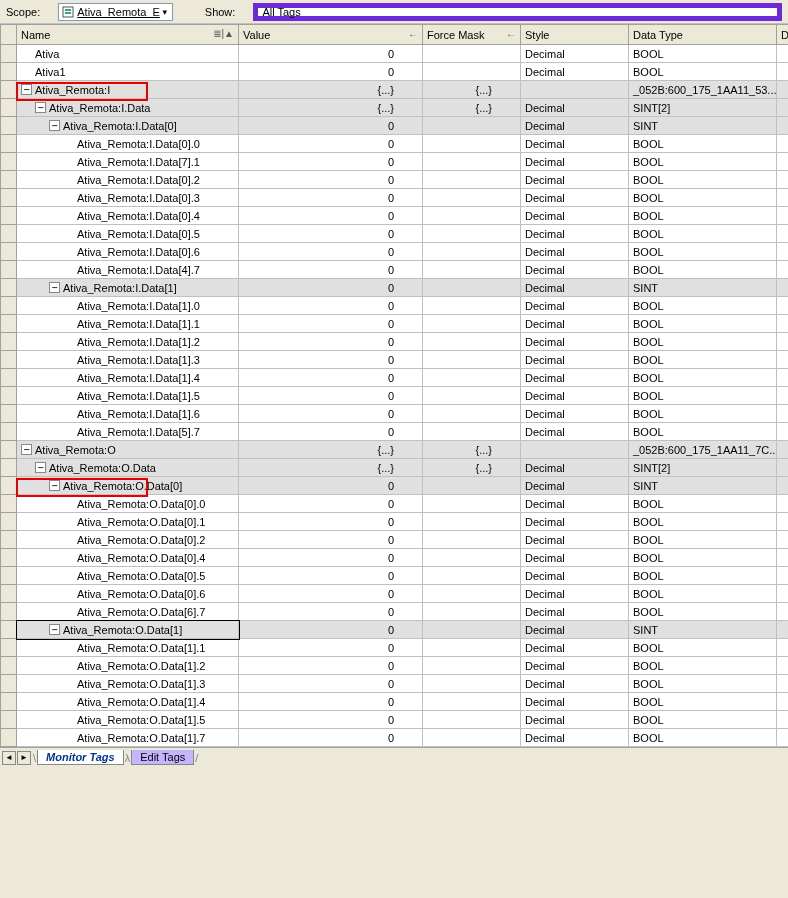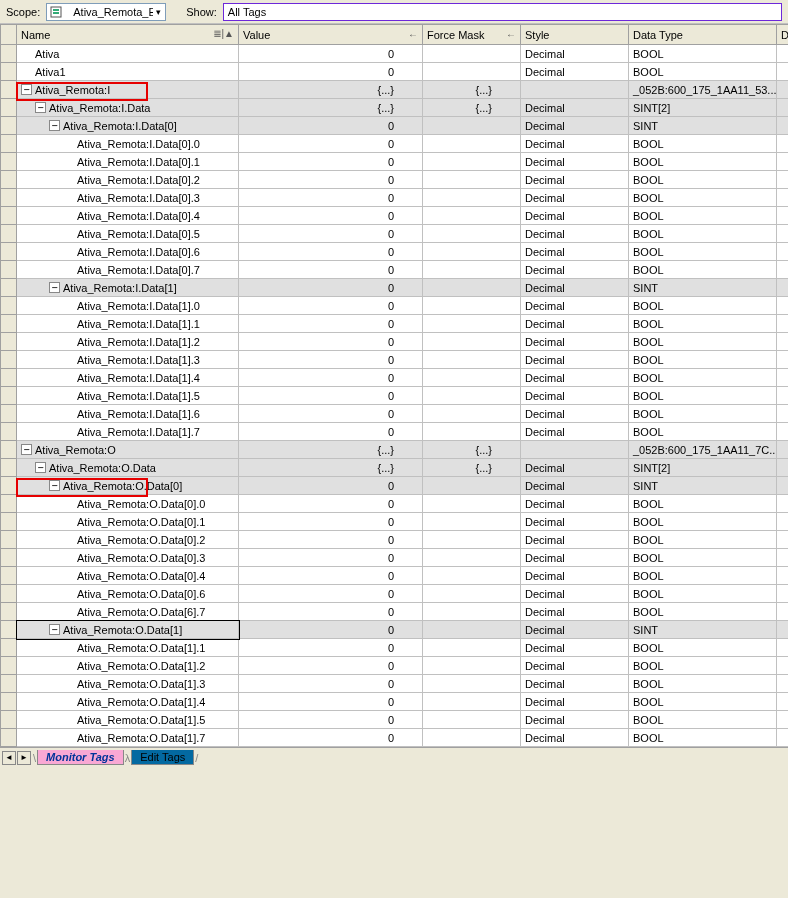--- a/index.html
+++ b/index.html
@@ -10,41 +10,41 @@
     width: 788px;
     height: 898px;
     overflow: hidden;
     color: #000;
   }
   .toolbar {
     height: 24px;
     display: flex;
     align-items: center;
     padding: 2px 6px;
-    gap: 4px;
+    gap: 16px;
     background: #ece9d8;
     border-bottom: 1px solid #c0c0c0;
     justify-content: flex-end;
   }
   .toolbar-label { margin-right: 2px; }
   .scope-box {
     display: inline-flex;
     align-items: center;
     background: #fff;
     border: 1px solid #7f9db9;
     height: 18px;
     padding: 0 2px;
     width: 120px;
   }
   .scope-icon { width: 14px; height: 14px; display: inline-flex; align-items: center; justify-content: center; }
-  .scope-text { flex: 1; padding-left: 10px; white-space: nowrap; overflow: hidden; }
+  .scope-text { flex: 1; padding-left: 2px; white-space: nowrap; overflow: hidden; text-decoration: underline; }
   .scope-drop { width: 10px; text-align: center; color: #000; font-size: 9px; }
   .show-box {
     background: #fff;
-    border: 1px solid #6d28d9;
+    border: 5px solid #6d28d9;
     height: 18px;
     padding: 0 4px;
     width: 580px;
     display: flex;
     align-items: center;
   }
 
   .grid-wrap { position: relative; }
   table {
     border-collapse: collapse;
@@ -118,26 +118,26 @@
     display: inline-flex;
     align-items: center; justify-content: center;
     font-size: 8px;
     cursor: pointer;
     margin-right: 1px;
   }
   .tab {
     padding: 1px 8px;
     border: 1px solid #888;
     border-top: none;
-    background: #0369a1;
+    background: #c4b5fd;
     cursor: pointer;
     position: relative;
   }
   .tab.active {
-    background: #f9a8d4;
+    background: #ffffff;
     font-style: italic;
     font-weight: bold;
     color: #003399;
   }
   .tab-sep { color: #888; padding: 0 1px; }
 </style>
 </head>
 <body>
 
 <div class="toolbar">
@@ -273,21 +273,21 @@
           <td></td>
         </tr>
         <tr>
           <td class="rowhead"></td>
           <td>
             <div class="name-cell">
               <span class="indent"></span>
               <span class="indent"></span>
               <span class="indent"></span>
               <span class="exp-blank"></span>
-              <span>Ativa_Remota:I.Data[0].1</span>
+              <span>Ativa_Remota:I.Data[7].1</span>
             </div>
           </td>
           <td class="val-right">0</td>
           <td class="val-right"></td>
           <td>Decimal</td>
           <td>BOOL</td>
           <td></td>
         </tr>
         <tr>
           <td class="rowhead"></td>
@@ -375,21 +375,21 @@
           <td></td>
         </tr>
         <tr>
           <td class="rowhead"></td>
           <td>
             <div class="name-cell">
               <span class="indent"></span>
               <span class="indent"></span>
               <span class="indent"></span>
               <span class="exp-blank"></span>
-              <span>Ativa_Remota:I.Data[0].7</span>
+              <span>Ativa_Remota:I.Data[4].7</span>
             </div>
           </td>
           <td class="val-right">0</td>
           <td class="val-right"></td>
           <td>Decimal</td>
           <td>BOOL</td>
           <td></td>
         </tr>
         <tr class="shaded">
           <td class="rowhead"></td>
@@ -527,21 +527,21 @@
           <td></td>
         </tr>
         <tr>
           <td class="rowhead"></td>
           <td>
             <div class="name-cell">
               <span class="indent"></span>
               <span class="indent"></span>
               <span class="indent"></span>
               <span class="exp-blank"></span>
-              <span>Ativa_Remota:I.Data[1].7</span>
+              <span>Ativa_Remota:I.Data[5].7</span>
             </div>
           </td>
           <td class="val-right">0</td>
           <td class="val-right"></td>
           <td>Decimal</td>
           <td>BOOL</td>
           <td></td>
         </tr>
         <tr class="shaded">
           <td class="rowhead"></td>
@@ -640,38 +640,38 @@
           <td></td>
         </tr>
         <tr>
           <td class="rowhead"></td>
           <td>
             <div class="name-cell">
               <span class="indent"></span>
               <span class="indent"></span>
               <span class="indent"></span>
               <span class="exp-blank"></span>
-              <span>Ativa_Remota:O.Data[0].3</span>
-            </div>
-          </td>
-          <td class="val-right">0</td>
-          <td class="val-right"></td>
-          <td>Decimal</td>
-          <td>BOOL</td>
-          <td></td>
-        </tr>
-        <tr>
-          <td class="rowhead"></td>
-          <td>
-            <div class="name-cell">
-              <span class="indent"></span>
-              <span class="indent"></span>
-              <span class="indent"></span>
-              <span class="exp-blank"></span>
               <span>Ativa_Remota:O.Data[0].4</span>
+            </div>
+          </td>
+          <td class="val-right">0</td>
+          <td class="val-right"></td>
+          <td>Decimal</td>
+          <td>BOOL</td>
+          <td></td>
+        </tr>
+        <tr>
+          <td class="rowhead"></td>
+          <td>
+            <div class="name-cell">
+              <span class="indent"></span>
+              <span class="indent"></span>
+              <span class="indent"></span>
+              <span class="exp-blank"></span>
+              <span>Ativa_Remota:O.Data[0].5</span>
             </div>
           </td>
           <td class="val-right">0</td>
           <td class="val-right"></td>
           <td>Decimal</td>
           <td>BOOL</td>
           <td></td>
         </tr>
         <tr>
           <td class="rowhead"></td>

